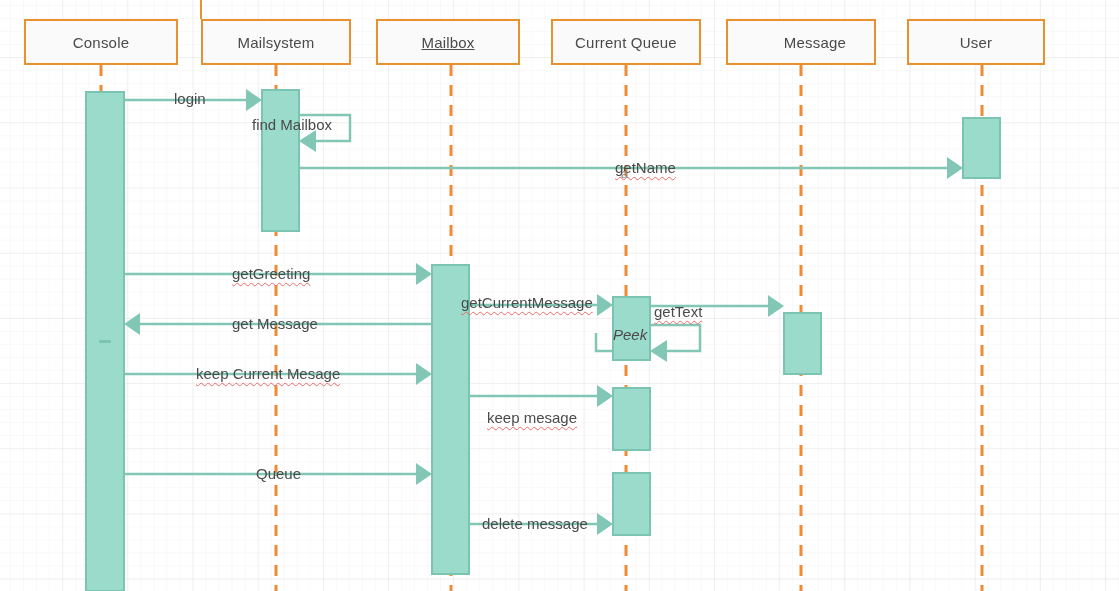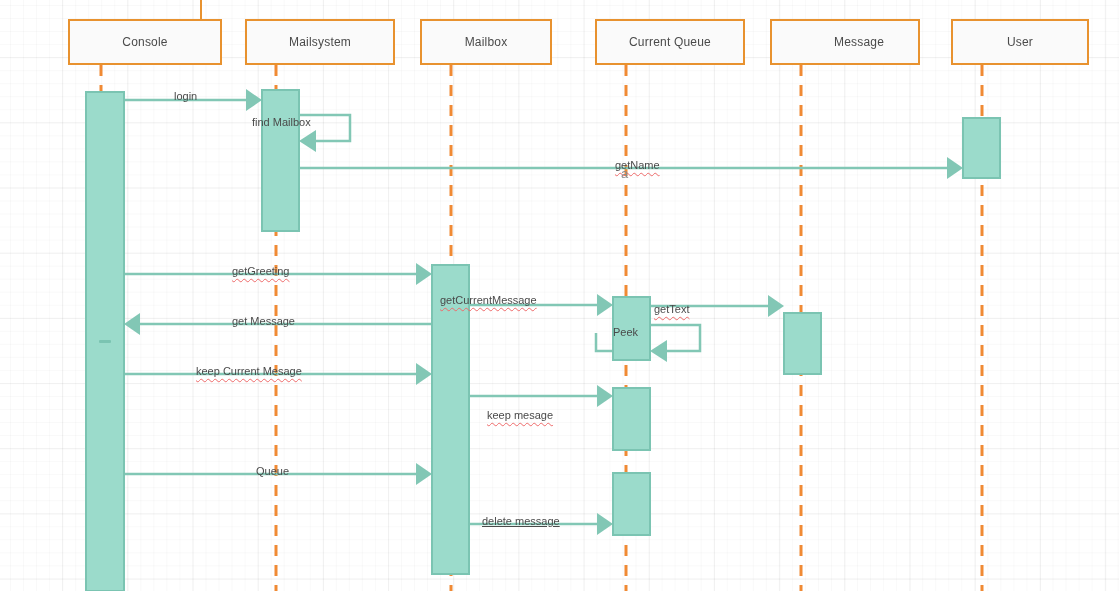--- a/index.html
+++ b/index.html
@@ -34,29 +34,28 @@
   }
   .lifeline-head{
     position:absolute;
     box-sizing:border-box;
     background:#FAFAFA;
     border:2px solid #E8922F;
     display:flex;
     align-items:center;
     justify-content:center;
     color:#4A4A4A;
-    font-size:12px;
+    font-size:15px;
     letter-spacing:0.2px;
     white-space:nowrap;
-    margin-left:44px;
   }
   .msg-label{
     position:absolute;
     color:#4A4A4A;
-    font-size:11px;
+    font-size:15px;
     white-space:nowrap;
     line-height:1;
     background:transparent;
   }
   .msg-label.spell{
     text-decoration:underline;
     text-decoration-style:wavy;
     text-decoration-color:#EE6B6B;
     text-decoration-thickness:1px;
     text-underline-offset:3px;
@@ -165,45 +164,45 @@
       </g>
   </svg>
 
   <div id="heads-layer">
       <div class="lifeline-head" style="left: 24px; top: 19px; width: 154px; height: 46px;">
         <span>Console</span>
       </div>
       <div class="lifeline-head" style="left: 201px; top: 19px; width: 150px; height: 46px;">
         <span>Mailsystem</span>
       </div>
-      <div class="lifeline-head" style="left: 376px; top: 19px; width: 132px; height: 46px;">
+      <div class="lifeline-head" style="left: 376px; top: 19px; width: 144px; height: 46px; text-decoration: underline;">
         <span>Mailbox</span>
       </div>
       <div class="lifeline-head" style="left: 551px; top: 19px; width: 150px; height: 46px;">
         <span>Current Queue</span>
       </div>
       <div class="lifeline-head" style="left: 726px; top: 19px; width: 150px; height: 46px; padding-left: 28px;">
         <span>Message</span>
       </div>
       <div class="lifeline-head" style="left: 907px; top: 19px; width: 138px; height: 46px;">
         <span>User</span>
       </div>
     </div>
   <div id="labels-layer">
       <div class="msg-label" style="left: 174px; top: 91px;">login</div>
       <div class="msg-label" style="left: 252px; top: 117px;">find Mailbox</div>
       <div class="msg-label spell" style="left: 615px; top: 160px;">getName</div>
       <div class="msg-label spell" style="left: 232px; top: 266px;">getGreeting</div>
-      <div class="msg-label spell" style="left: 440px; top: 295px; text-align: center;">getCurrentMessage</div>
+      <div class="msg-label spell" style="left: 461px; top: 295px; text-align: center;">getCurrentMessage</div>
       <div class="msg-label spell" style="left: 654px; top: 304px;">getText</div>
       <div class="msg-label" style="left: 232px; top: 316px;">get Message</div>
-      <div class="msg-label" style="left: 613px; top: 327px;">Peek</div>
+      <div class="msg-label" style="left: 613px; top: 327px; font-style: italic;">Peek</div>
       <div class="msg-label spell" style="left: 196px; top: 366px;">keep Current Mesage</div>
       <div class="msg-label spell" style="left: 487px; top: 388px; margin-top: 22px;">keep mesage</div>
       <div class="msg-label" style="left: 256px; top: 466px;">Queue</div>
-      <div class="msg-label" style="left: 482px; top: 516px; text-decoration: underline;">delete message</div>
+      <div class="msg-label" style="left: 482px; top: 516px;">delete message</div>
     </div>
   <div id="artifacts-layer">
       <div class="ghost-char" style="left: 621px; top: 167px;">a</div>
       <div class="sel-handle" style="left: 99px; top: 340px;"></div>
     </div>
 
 </div>
 
 </body></html>

